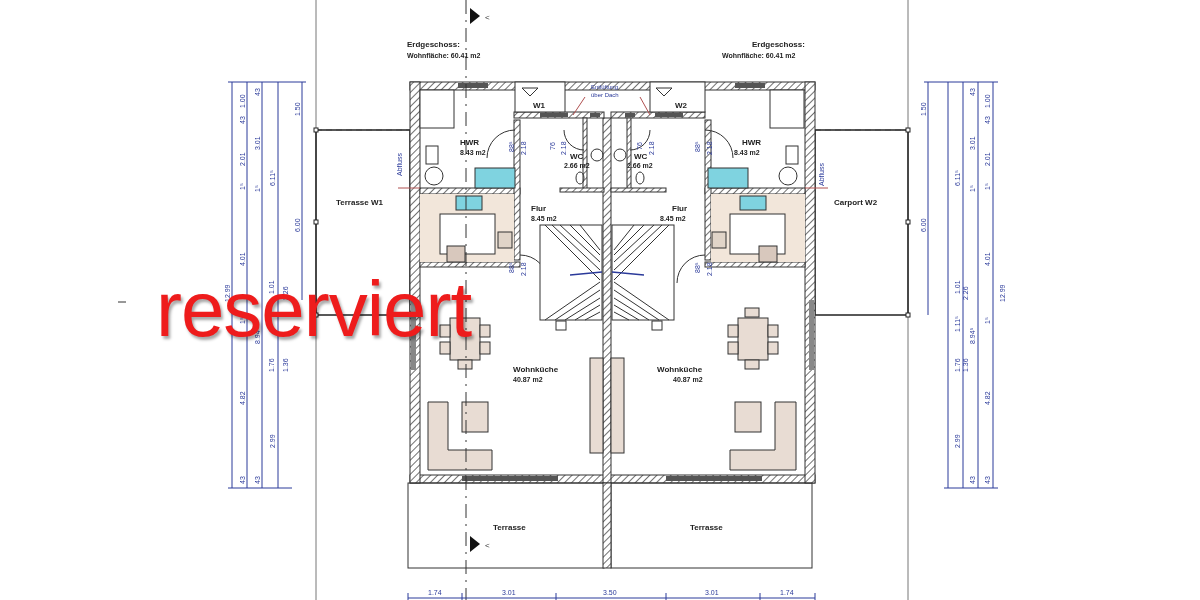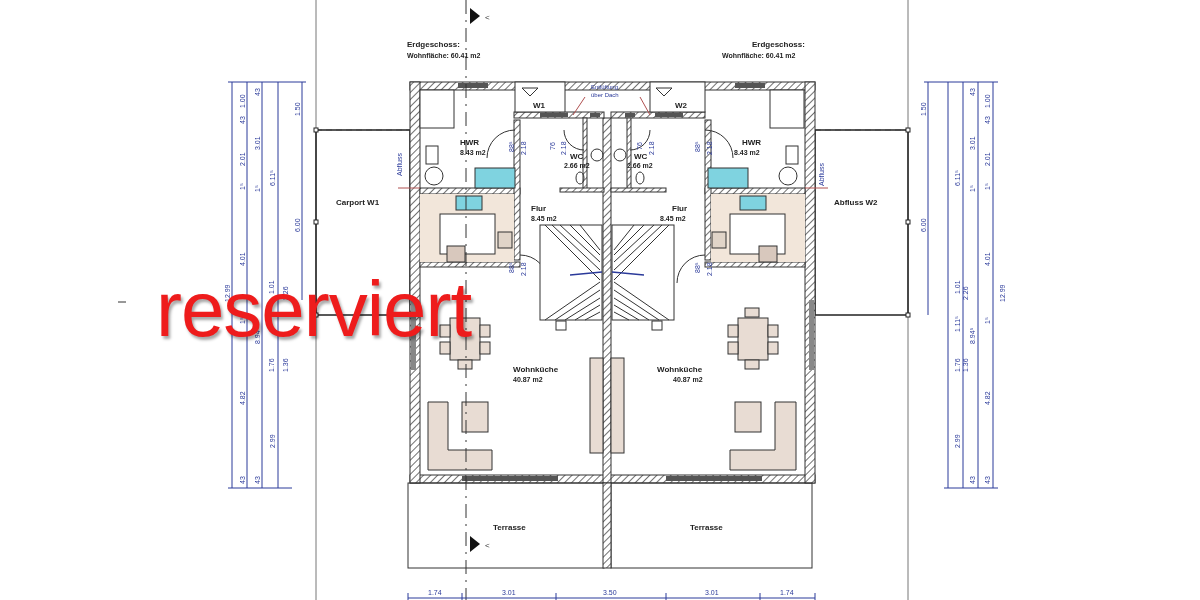--- a/index.html
+++ b/index.html
@@ -240,22 +240,22 @@
 <div class="lbl" style="left:742px;top:138px;">HWR</div>
 <div class="area" style="left:734px;top:149px;">8.43 m2</div>
 <div class="lbl" style="left:634px;top:152px;">WC</div>
 <div class="area" style="left:627px;top:162px;">2.66 m2</div>
 <div class="lbl" style="left:672px;top:204px;">Flur</div>
 <div class="area" style="left:660px;top:215px;">8.45 m2</div>
 <div class="lbl" style="left:657px;top:365px;">Wohnküche</div>
 <div class="area" style="left:673px;top:376px;">40.87 m2</div>
 <div class="lbl" style="left:690px;top:523px;">Terrasse</div>
 
-<div class="lbl" style="left:336px;top:198px;">Carport W1</div>
-<div class="lbl" style="left:834px;top:198px;">Abfluss W2</div>
+<div class="lbl" style="left:336px;top:198px;">Terrasse W1</div>
+<div class="lbl" style="left:834px;top:198px;">Carport W2</div>
 
 <div class="dimv" style="left:396px;top:176px;">Abfluss</div>
 <div class="dimv" style="left:818px;top:186px;">Abfluss</div>
 
 <div class="dimv" style="left:508px;top:152px;">88⁵</div>
 <div class="dimv" style="left:520px;top:155px;">2.18</div>
 <div class="dimv" style="left:549px;top:150px;">76</div>
 <div class="dimv" style="left:560px;top:155px;">2.18</div>
 <div class="dimv" style="left:508px;top:273px;">88⁵</div>
 <div class="dimv" style="left:520px;top:276px;">2.18</div>

